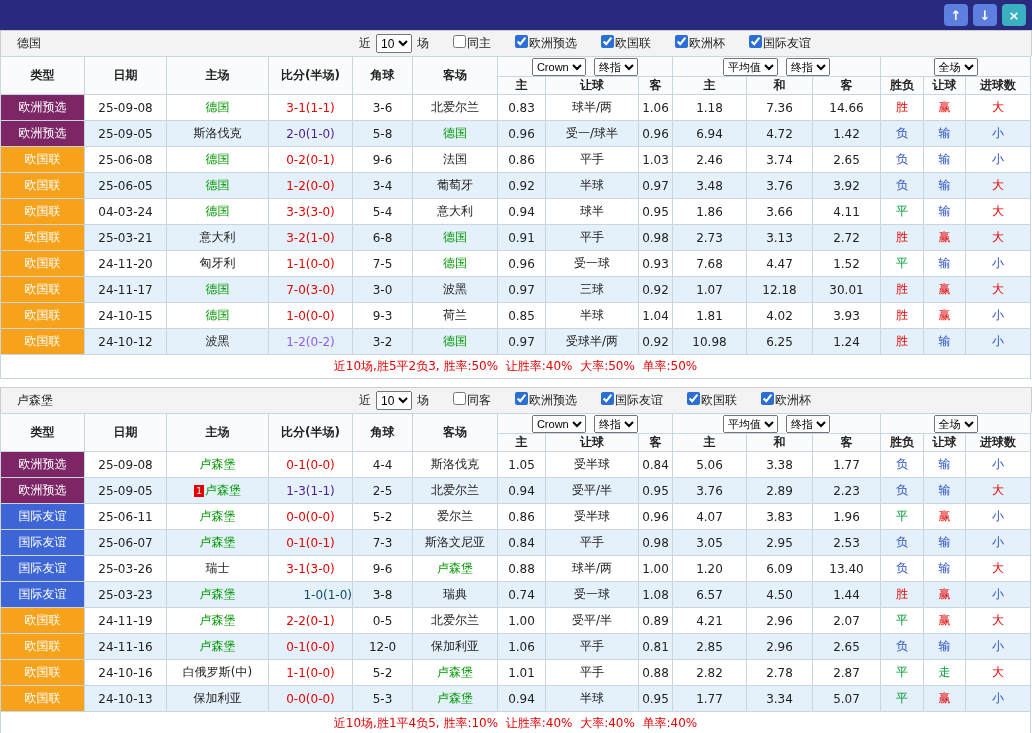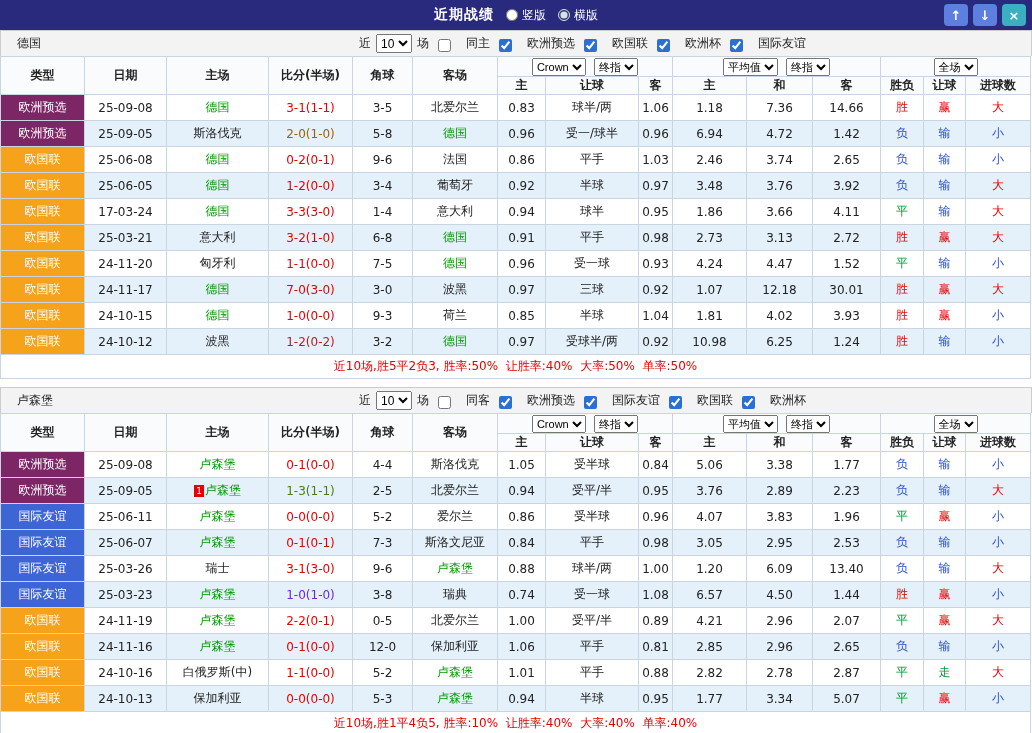--- a/index.html
+++ b/index.html
@@ -29,21 +29,21 @@
   .tb-btn.close { background:#3aafc2; }
   
   .team-section + .team-section { margin-top:8px; }
   .section-bar {
     height:26px; background:#f3f3f3; border:1px solid #ccc; border-bottom:none;
     display:flex; align-items:center; position:relative;
   }
   .team-name { margin-left:16px; color:#222; }
   .filter-controls { position:absolute; left:358px; display:flex; align-items:center; gap:3px; white-space:nowrap; }
   .count-select { height:19px; font-size:12px; margin:0 2px; }
-  .cb { display:inline-flex; align-items:flex-end; gap:15px; cursor:pointer; margin-left:6px; }
+  .cb { display:inline-flex; align-items:flex-start; gap:1px; cursor:pointer; margin-left:21px; }
   .cb input { width:13px; height:13px; accent-color:#2b6fd4; cursor:pointer; }
   
   table { width:1000px; border-collapse:collapse; table-layout:fixed; }
   th, td {
     border:1px solid #c9d6e2; text-align:center; vertical-align:middle;
     font-size:12px; overflow:hidden; white-space:nowrap;
   }
   thead th { background:#fafbfc; font-weight:bold; color:#222; height:17px; }
   thead tr.sel-row th { height:20px; }
   thead select { height:18px; font-size:11px; margin:0 2px; max-width:95%; }
@@ -53,31 +53,20 @@
   .card-badge {
     display:inline-block; background:#e60000; color:#fff; font-size:9px;
     width:10px; height:12px; line-height:12px; text-align:center; margin-right:1px;
     vertical-align:middle;
   }
 </style>
 </head>
 <body>
 
 <div class="titlebar">
-  <div class="title-center">
-    <span class="title-text">近期战绩</span>
-    <label class="radio-label">
-      <input type="radio" name="layout" style="">
-      <span>竖版</span>
-    </label>
-    <label class="radio-label">
-      <input type="radio" name="layout" checked="" style="">
-      <span>横版</span>
-    </label>
-  </div>
   <div class="titlebar-buttons">
     <button class="tb-btn up"><span>↑</span></button>
     <button class="tb-btn down"><span>↓</span></button>
     <button class="tb-btn close"><span>×</span></button>
   </div>
 </div>
 
 <section class="team-section">
   <div class="section-bar">
     <span class="team-name">德国</span>
@@ -156,37 +145,37 @@
         <th>让球</th>
         <th>进球数</th>
       </tr>
     </thead>
     <tbody>
         <tr>
           <td style="background: rgb(124, 38, 101); color: rgb(255, 255, 255);">欧洲预选</td>
           <td>25-09-08</td>
           <td><span style="color: rgb(0, 153, 0);">德国</span></td>
           <td style="color: rgb(230, 0, 0);">3-1(1-1)</td>
-          <td>3-5</td>
+          <td>3-6</td>
           <td><span>北爱尔兰</span></td>
           <td>0.83</td>
           <td>球半/两</td>
           <td>1.06</td>
           <td>1.18</td>
           <td>7.36</td>
           <td>14.66</td>
           <td style="color: rgb(230, 0, 0);">胜</td>
           <td style="color: rgb(230, 0, 0);">赢</td>
           <td style="color: rgb(230, 0, 0);">大</td>
         </tr>
         <tr class="alt">
           <td style="background: rgb(124, 38, 101); color: rgb(255, 255, 255);">欧洲预选</td>
           <td>25-09-05</td>
           <td><span>斯洛伐克</span></td>
-          <td style="color: #a16207;">2-0(1-0)</td>
+          <td style="color: #4c1d95;">2-0(1-0)</td>
           <td>5-8</td>
           <td><span style="color: rgb(0, 153, 0);">德国</span></td>
           <td>0.96</td>
           <td>受一/球半</td>
           <td>0.96</td>
           <td>6.94</td>
           <td>4.72</td>
           <td>1.42</td>
           <td style="color: rgb(43, 80, 200);">负</td>
           <td style="color: rgb(43, 80, 200);">输</td>
@@ -221,24 +210,24 @@
           <td>0.97</td>
           <td>3.48</td>
           <td>3.76</td>
           <td>3.92</td>
           <td style="color: rgb(43, 80, 200);">负</td>
           <td style="color: rgb(43, 80, 200);">输</td>
           <td style="color: rgb(230, 0, 0);">大</td>
         </tr>
         <tr>
           <td style="background: rgb(247, 162, 27); color: rgb(255, 255, 255);">欧国联</td>
-          <td>17-03-24</td>
+          <td>04-03-24</td>
           <td><span style="color: rgb(0, 153, 0);">德国</span></td>
           <td style="color: rgb(230, 0, 0);">3-3(3-0)</td>
-          <td>1-4</td>
+          <td>5-4</td>
           <td><span>意大利</span></td>
           <td>0.94</td>
           <td>球半</td>
           <td>0.95</td>
           <td>1.86</td>
           <td>3.66</td>
           <td>4.11</td>
           <td style="color: rgb(0, 153, 51);">平</td>
           <td style="color: rgb(43, 80, 200);">输</td>
           <td style="color: rgb(230, 0, 0);">大</td>
@@ -263,21 +252,21 @@
         <tr>
           <td style="background: rgb(247, 162, 27); color: rgb(255, 255, 255);">欧国联</td>
           <td>24-11-20</td>
           <td><span>匈牙利</span></td>
           <td style="color: rgb(230, 0, 0);">1-1(0-0)</td>
           <td>7-5</td>
           <td><span style="color: rgb(0, 153, 0);">德国</span></td>
           <td>0.96</td>
           <td>受一球</td>
           <td>0.93</td>
-          <td>4.24</td>
+          <td>7.68</td>
           <td>4.47</td>
           <td>1.52</td>
           <td style="color: rgb(0, 153, 51);">平</td>
           <td style="color: rgb(43, 80, 200);">输</td>
           <td style="color: rgb(43, 80, 200);">小</td>
         </tr>
         <tr class="alt">
           <td style="background: rgb(247, 162, 27); color: rgb(255, 255, 255);">欧国联</td>
           <td>24-11-17</td>
           <td><span style="color: rgb(0, 153, 0);">德国</span></td>
@@ -308,21 +297,21 @@
           <td>4.02</td>
           <td>3.93</td>
           <td style="color: rgb(230, 0, 0);">胜</td>
           <td style="color: rgb(230, 0, 0);">赢</td>
           <td style="color: rgb(43, 80, 200);">小</td>
         </tr>
         <tr class="alt">
           <td style="background: rgb(247, 162, 27); color: rgb(255, 255, 255);">欧国联</td>
           <td>24-10-12</td>
           <td><span>波黑</span></td>
-          <td style="color: #b91c1c;">1-2(0-2)</td>
+          <td style="color: #8b5cf6;">1-2(0-2)</td>
           <td>3-2</td>
           <td><span style="color: rgb(0, 153, 0);">德国</span></td>
           <td>0.97</td>
           <td>受球半/两</td>
           <td>0.92</td>
           <td>10.98</td>
           <td>6.25</td>
           <td>1.24</td>
           <td style="color: rgb(230, 0, 0);">胜</td>
           <td style="color: rgb(43, 80, 200);">输</td>
@@ -431,21 +420,21 @@
           <td>3.38</td>
           <td>1.77</td>
           <td style="color: rgb(43, 80, 200);">负</td>
           <td style="color: rgb(43, 80, 200);">输</td>
           <td style="color: rgb(43, 80, 200);">小</td>
         </tr>
         <tr class="alt">
           <td style="background: rgb(124, 38, 101); color: rgb(255, 255, 255);">欧洲预选</td>
           <td>25-09-05</td>
           <td><span class="card-badge">1</span><span style="color: rgb(0, 153, 0);">卢森堡</span></td>
-          <td style="color: #4d7c0f;">1-3(1-1)</td>
+          <td style="color: #4c1d95;">1-3(1-1)</td>
           <td>2-5</td>
           <td><span>北爱尔兰</span></td>
           <td>0.94</td>
           <td>受平/半</td>
           <td>0.95</td>
           <td>3.76</td>
           <td>2.89</td>
           <td>2.23</td>
           <td style="color: rgb(43, 80, 200);">负</td>
           <td style="color: rgb(43, 80, 200);">输</td>
@@ -499,21 +488,21 @@
           <td>6.09</td>
           <td>13.40</td>
           <td style="color: rgb(43, 80, 200);">负</td>
           <td style="color: rgb(43, 80, 200);">输</td>
           <td style="color: rgb(230, 0, 0);">大</td>
         </tr>
         <tr class="alt">
           <td style="background: rgb(61, 101, 214); color: rgb(255, 255, 255);">国际友谊</td>
           <td>25-03-23</td>
           <td><span style="color: rgb(0, 153, 0);">卢森堡</span></td>
-          <td style="color: #6d28d9;">1-0(1-0)</td>
+          <td style="color: #0c4a6e; text-align: right;">1-0(1-0)</td>
           <td>3-8</td>
           <td><span>瑞典</span></td>
           <td>0.74</td>
           <td>受一球</td>
           <td>1.08</td>
           <td>6.57</td>
           <td>4.50</td>
           <td>1.44</td>
           <td style="color: rgb(230, 0, 0);">胜</td>
           <td style="color: rgb(230, 0, 0);">赢</td>

